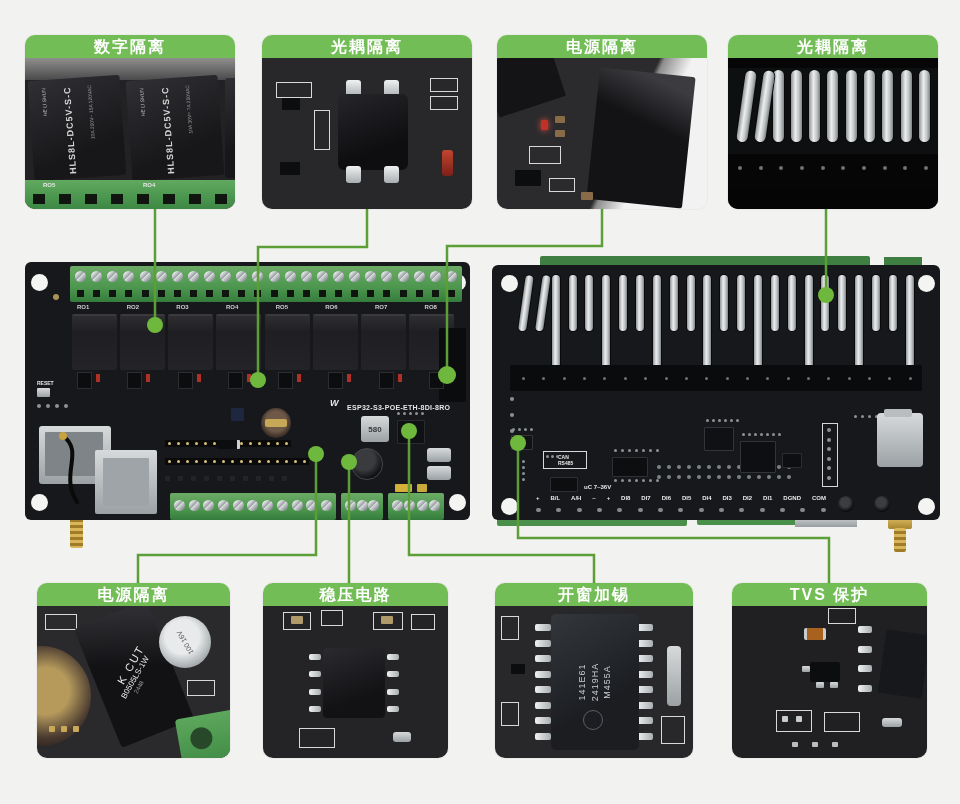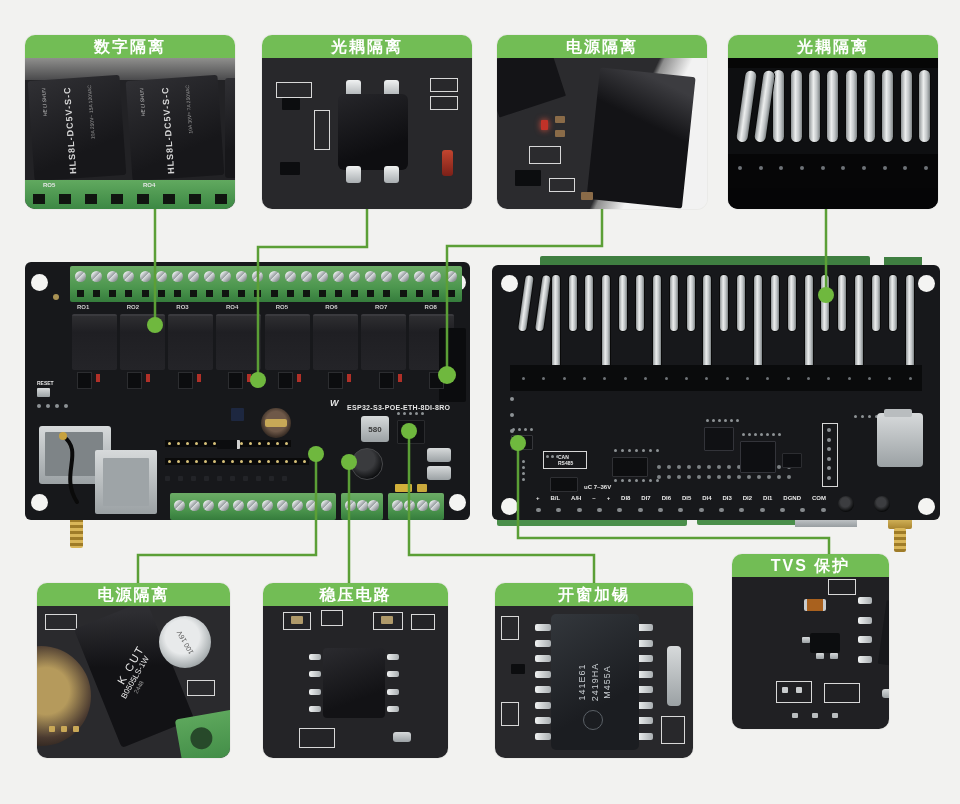--- a/index.html
+++ b/index.html
@@ -716,21 +716,21 @@
           <div>2419HA</div>
           <div>M455A</div>
         </div>
       </div>
       <div class="abs" style="left:88px;top:104px;width:18px;height:18px;border-radius:50%;border:1px solid #5a6066;"></div>
       <div class="chip silver" style="left:172px;top:40px;width:14px;height:60px;border-radius:4px;"></div>
       <div class="silk" style="left:166px;top:110px;width:22px;height:26px;"></div>
     </div>
   </div>
 
-  <div class="tile" style="left:732px;top:554px;width:157px;height:175px;">
+  <div class="tile" style="left:732px;top:583px;width:195px;height:175px;">
     <div class="tile-head">TVS 保护</div>
     <div class="tile-photo" style="height:152px;background:#202023;">
       <div class="silk" style="left:96px;top:2px;width:26px;height:14px;"></div>
       <div class="chip" style="left:72px;top:22px;width:22px;height:12px;background:linear-gradient(90deg,#c9ccce 15%,#a9611e 15% 85%,#c9ccce 85%);border-radius:2px;"></div>
       <div class="pcol" style="left:126px;top:20px;height:66px;">
           <div class="soicpad" style="width:14px;height:7px;"></div>
           <div class="soicpad" style="width:14px;height:7px;"></div>
           <div class="soicpad" style="width:14px;height:7px;"></div>
           <div class="soicpad" style="width:14px;height:7px;"></div>
         </div>

